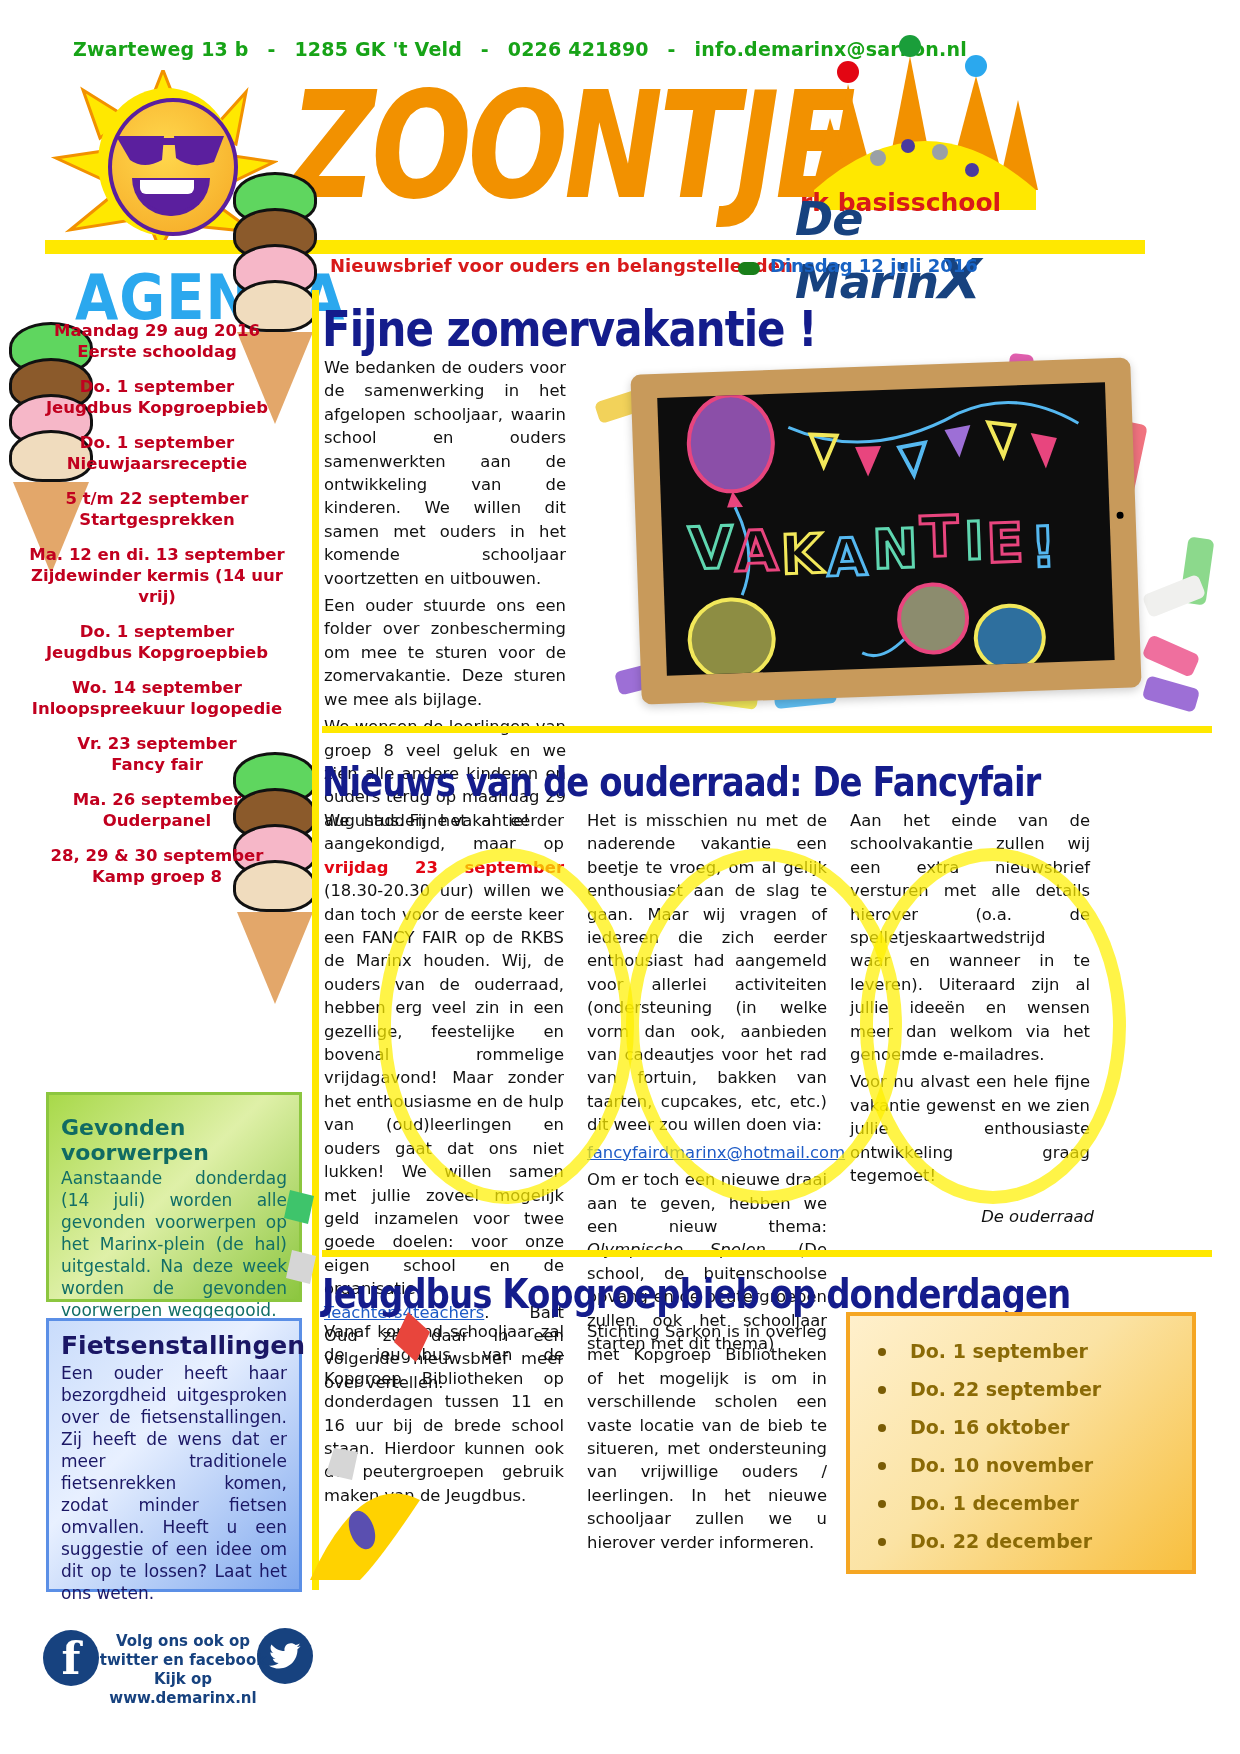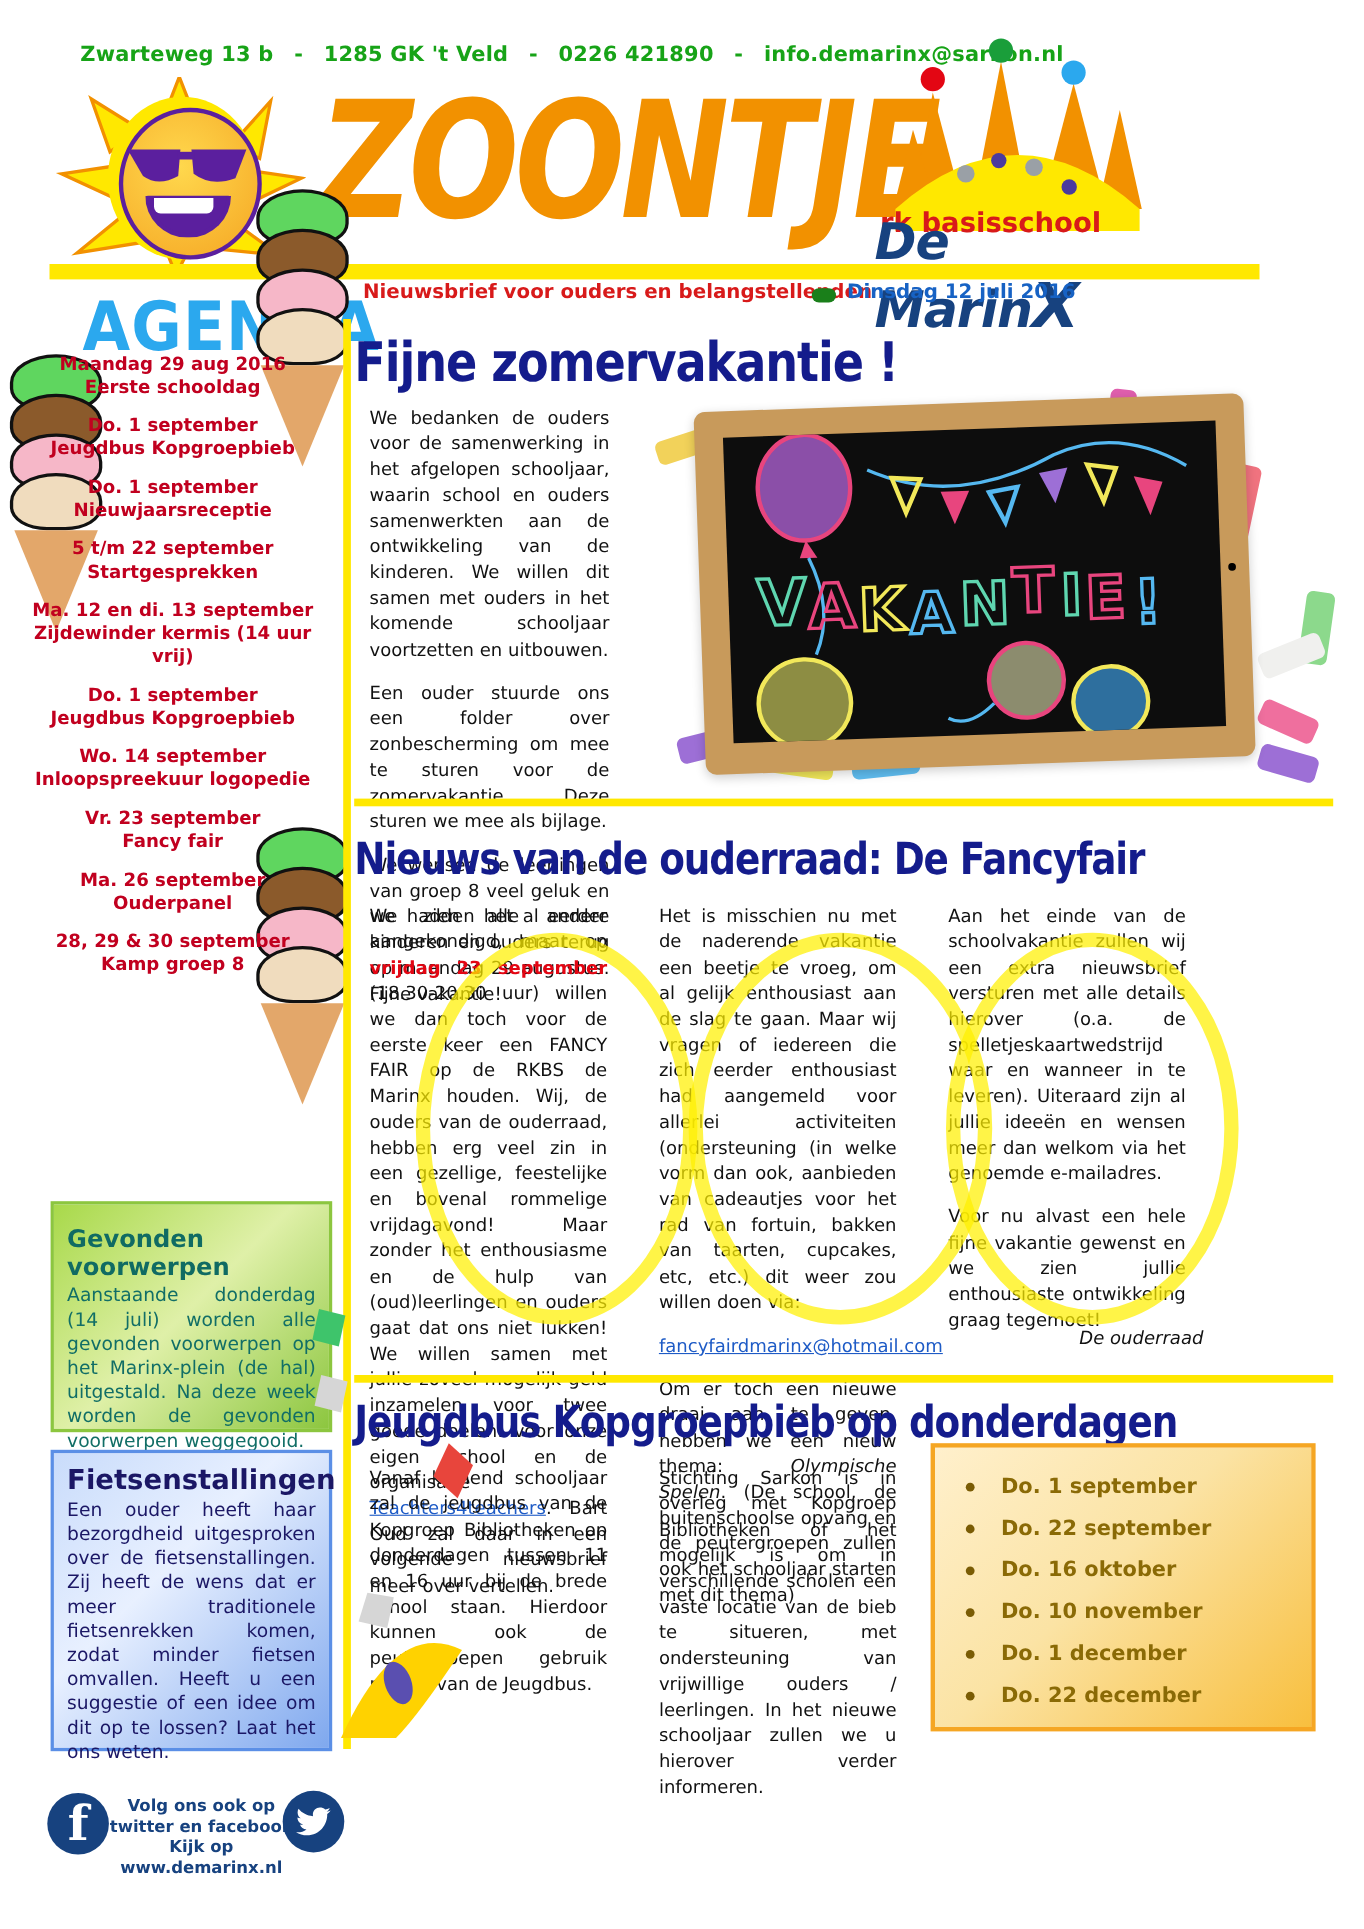--- a/index.html
+++ b/index.html
@@ -173,21 +173,21 @@
   #h-jeu{left:322px;top:1270px;font-size:34px;}
 
   .hr-yellow{position:absolute;height:7px;background:#FFE800;}
   #hr1{left:322px;top:726px;width:890px;}
   #hr2{left:322px;top:1250px;width:890px;}
 
   .col{
     position:absolute;font-family:"DejaVu Sans", sans-serif;
     font-size:16.4px;line-height:23.4px;color:#111;text-align:justify;
   }
-  .col p{margin:16px;}
+  .col p{margin:4px;}
   #c-vak{left:320px;top:352px;width:250px;}
 
   .photo{
     position:absolute;left:588px;top:352px;width:625px;height:365px;
     background:#fff;
   }
   .board{
     position:absolute;left:48px;top:14px;width:500px;height:330px;
     background:#C89A5B;border-radius:10px;transform:rotate(-2deg);
     box-shadow:0 3px 10px rgba(0,0,0,.2);

